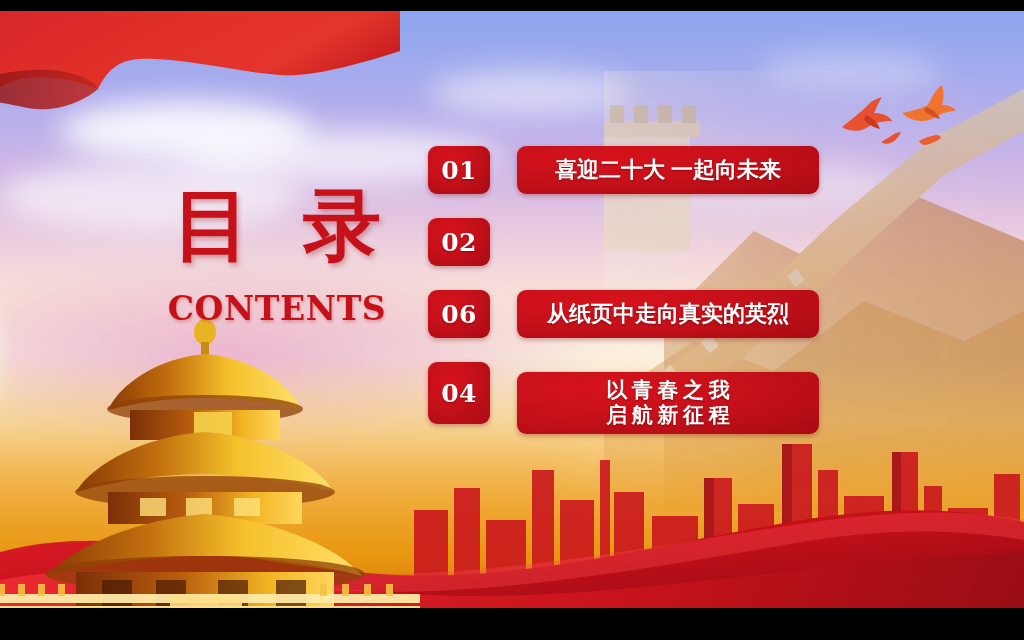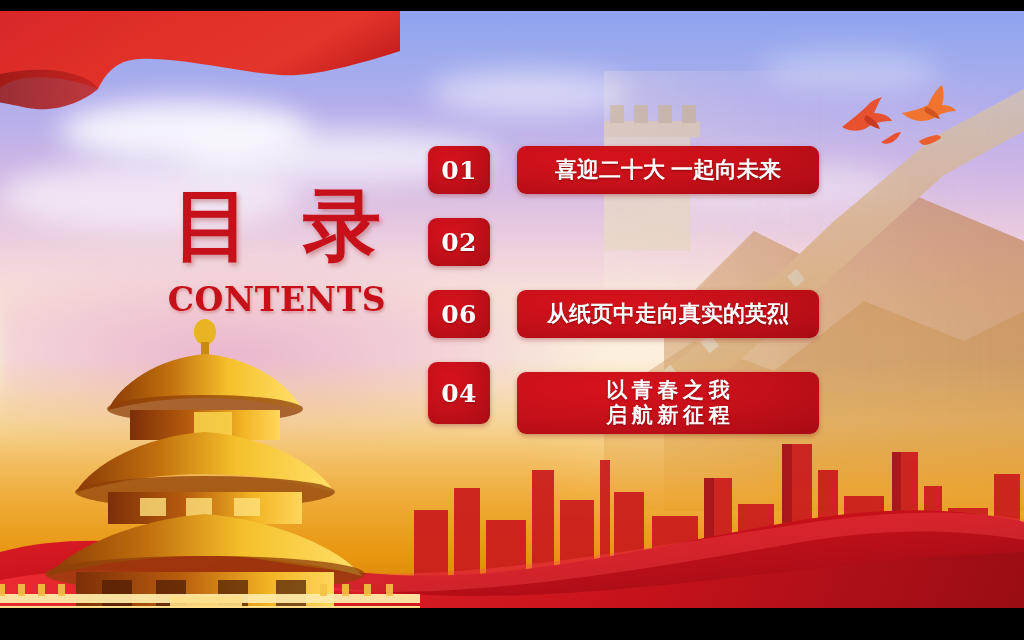--- a/index.html
+++ b/index.html
@@ -74,21 +74,21 @@
   .skyline{position:absolute;right:0;bottom:28px;width:620px;height:180px;}
   .temple{position:absolute;left:-10px;bottom:-6px;width:430px;height:300px;}
   .ribbon{position:absolute;left:0;bottom:-10px;width:1024px;height:170px;}
 
   
   .title-block{position:absolute;left:132px;top:186px;width:290px;text-align:center;z-index:40;}
   .title-cn{font-family:"DejaVu Serif","Liberation Serif",serif;
             font-size:78px;font-weight:700;color:#c7111a;line-height:1;
             letter-spacing:.16em;text-indent:.16em;
             text-shadow:2px 3px 5px rgba(150,30,20,.35);}
-  .title-en{margin-top:16px;font-family:"DejaVu Serif","Liberation Serif",serif;
+  .title-en{margin-top:25px;font-family:"DejaVu Serif","Liberation Serif",serif;
             font-size:33px;font-weight:700;color:#c7111a;letter-spacing:.02em;
             text-shadow:1px 2px 3px rgba(150,30,20,.3);}
 
   
   .list{position:absolute;left:428px;top:146px;width:400px;z-index:40;}
   .row{position:relative;display:flex;margin-bottom:24px;}
   .row:last-child{margin-bottom:0;}
 
   .num{flex:0 0 auto;width:62px;height:48px;border-radius:9px;
        background:radial-gradient(ellipse at 35% 30%, #d6121b 0%, #c5101a 45%, #a80b13 100%);

